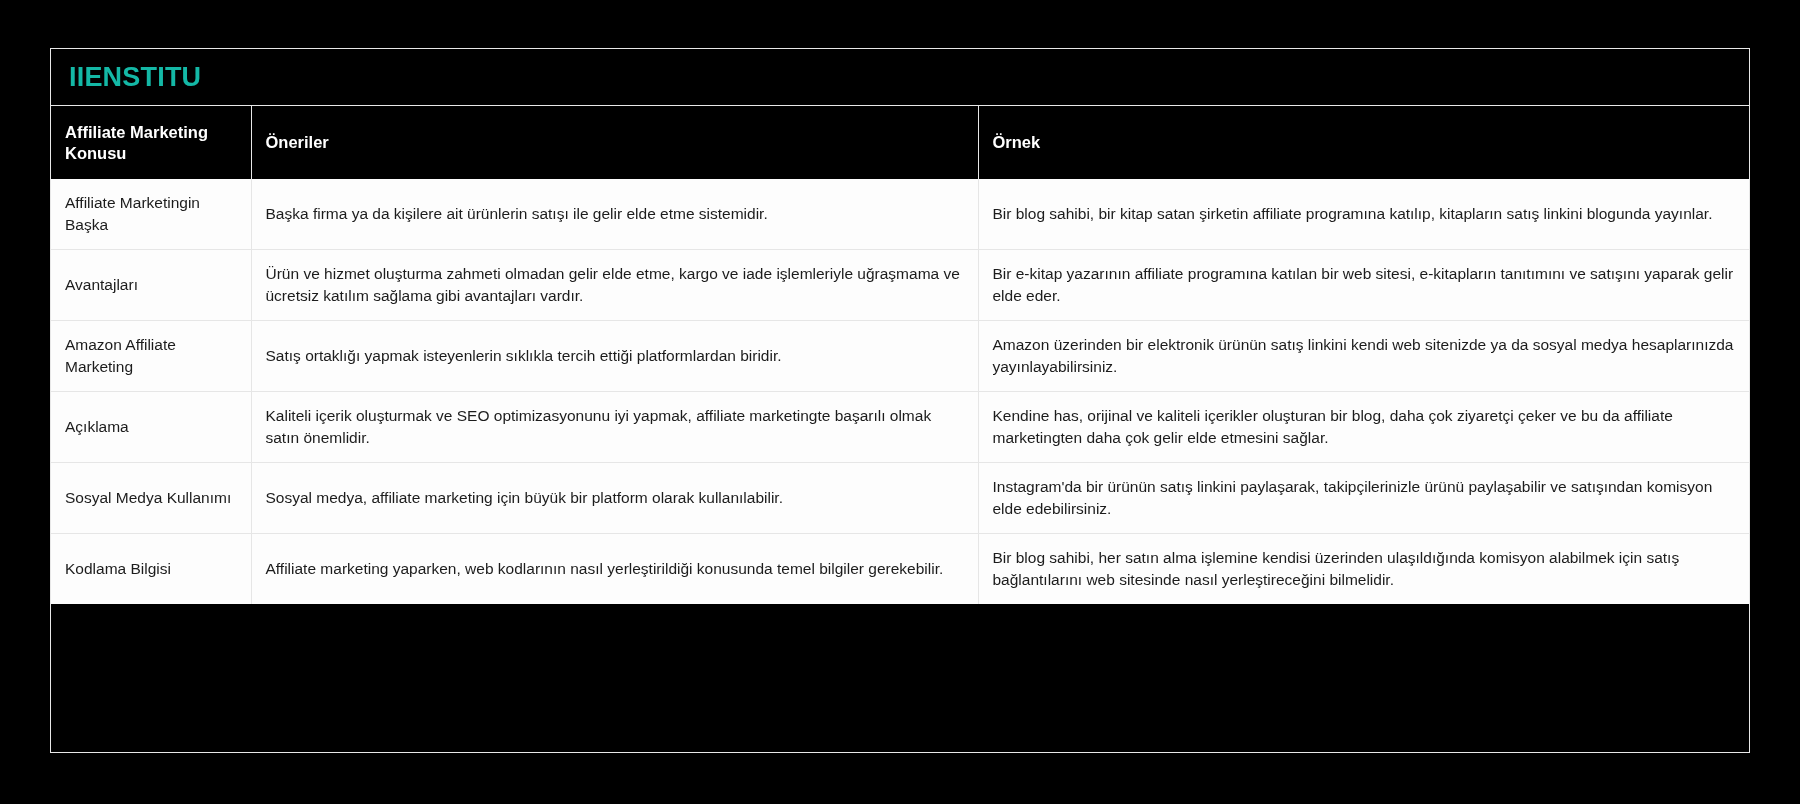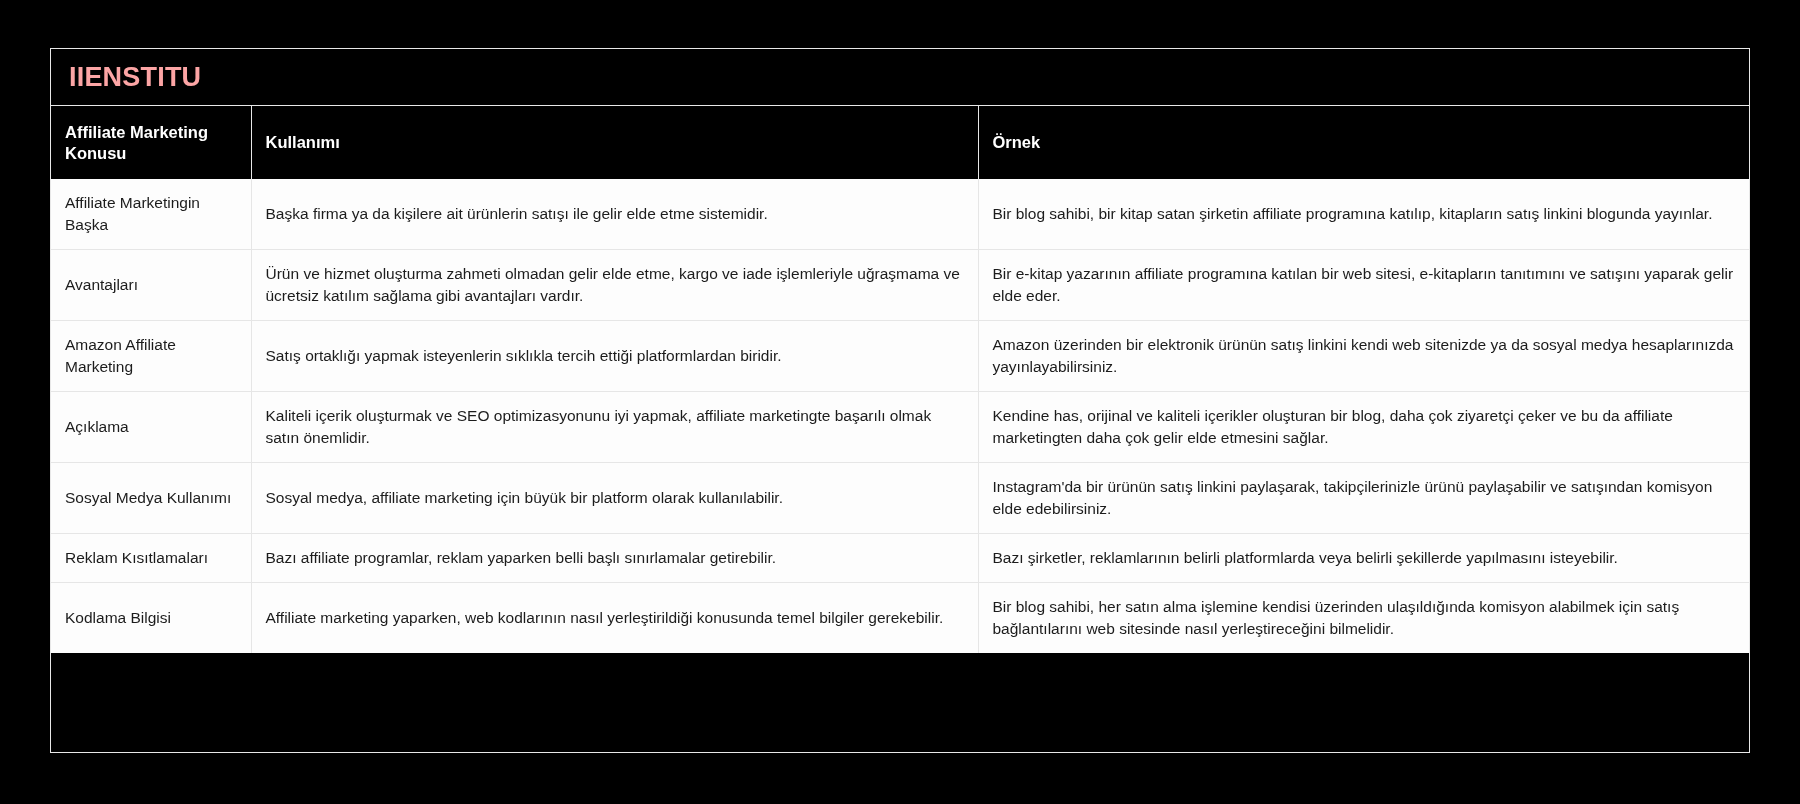--- a/index.html
+++ b/index.html
@@ -38,21 +38,21 @@
   .brand-bar {
     height: 57px;
     background: #000000;
     border-bottom: 1px solid #e8e8e8;
     display: flex;
     align-items: center;
     box-sizing: border-box;
     padding-left: 18px;
   }
   .brand-logo {
-    color: #fca5a5;
+    color: #14b8a6;
     font-size: 27px;
     font-weight: bold;
     letter-spacing: 0.2px;
     line-height: 1;
     font-family: "Liberation Sans", sans-serif;
   }
 
   
   table.affiliate-table {
     width: 100%;
@@ -117,21 +117,21 @@
 
     <table class="affiliate-table">
       <colgroup>
         <col class="col-topic">
         <col class="col-desc">
         <col class="col-example">
       </colgroup>
       <thead>
         <tr>
           <th>Affiliate Marketing Konusu</th>
-          <th>Kullanımı</th>
+          <th>Öneriler</th>
           <th>Örnek</th>
         </tr>
       </thead>
       <tbody id="table-body">
           <tr>
             <td>Affiliate Marketingin Başka</td>
             <td>Başka firma ya da kişilere ait ürünlerin satışı ile gelir elde etme sistemidir.</td>
             <td>Bir blog sahibi, bir kitap satan şirketin affiliate programına katılıp, kitapların satış linkini blogunda yayınlar.</td>
           </tr>
           <tr>
@@ -148,25 +148,20 @@
             <td>Açıklama</td>
             <td>Kaliteli içerik oluşturmak ve SEO optimizasyonunu iyi yapmak, affiliate marketingte başarılı olmak satın önemlidir.</td>
             <td>Kendine has, orijinal ve kaliteli içerikler oluşturan bir blog, daha çok ziyaretçi çeker ve bu da affiliate marketingten daha çok gelir elde etmesini sağlar.</td>
           </tr>
           <tr>
             <td>Sosyal Medya Kullanımı</td>
             <td>Sosyal medya, affiliate marketing için büyük bir platform olarak kullanılabilir.</td>
             <td>Instagram'da bir ürünün satış linkini paylaşarak, takipçilerinizle ürünü paylaşabilir ve satışından komisyon elde edebilirsiniz.</td>
           </tr>
           <tr>
-            <td>Reklam Kısıtlamaları</td>
-            <td>Bazı affiliate programlar, reklam yaparken belli başlı sınırlamalar getirebilir.</td>
-            <td>Bazı şirketler, reklamlarının belirli platformlarda veya belirli şekillerde yapılmasını isteyebilir.</td>
-          </tr>
-          <tr>
             <td>Kodlama Bilgisi</td>
             <td>Affiliate marketing yaparken, web kodlarının nasıl yerleştirildiği konusunda temel bilgiler gerekebilir.</td>
             <td>Bir blog sahibi, her satın alma işlemine kendisi üzerinden ulaşıldığında komisyon alabilmek için satış bağlantılarını web sitesinde nasıl yerleştireceğini bilmelidir.</td>
           </tr>
         </tbody>
     </table>
 
   </div>
 
 </div>

